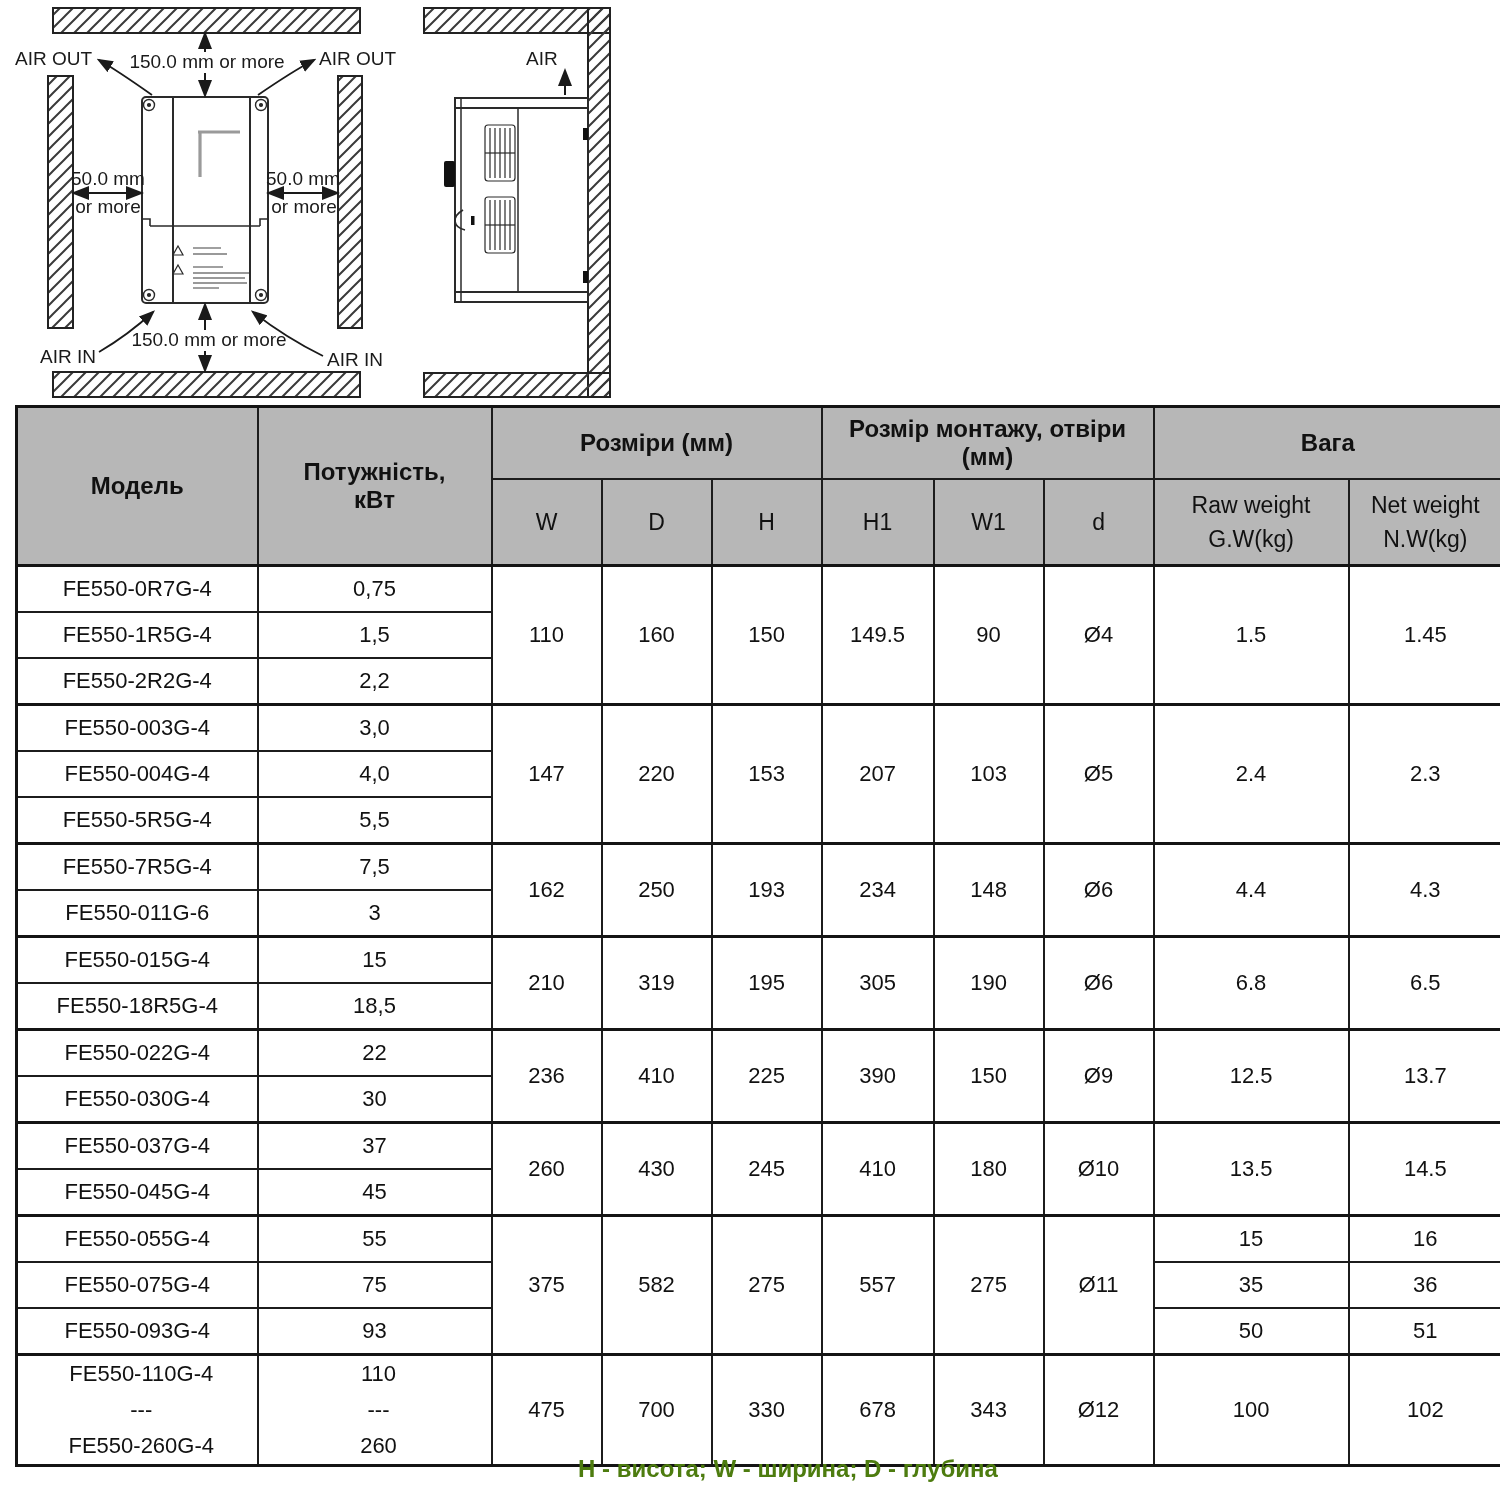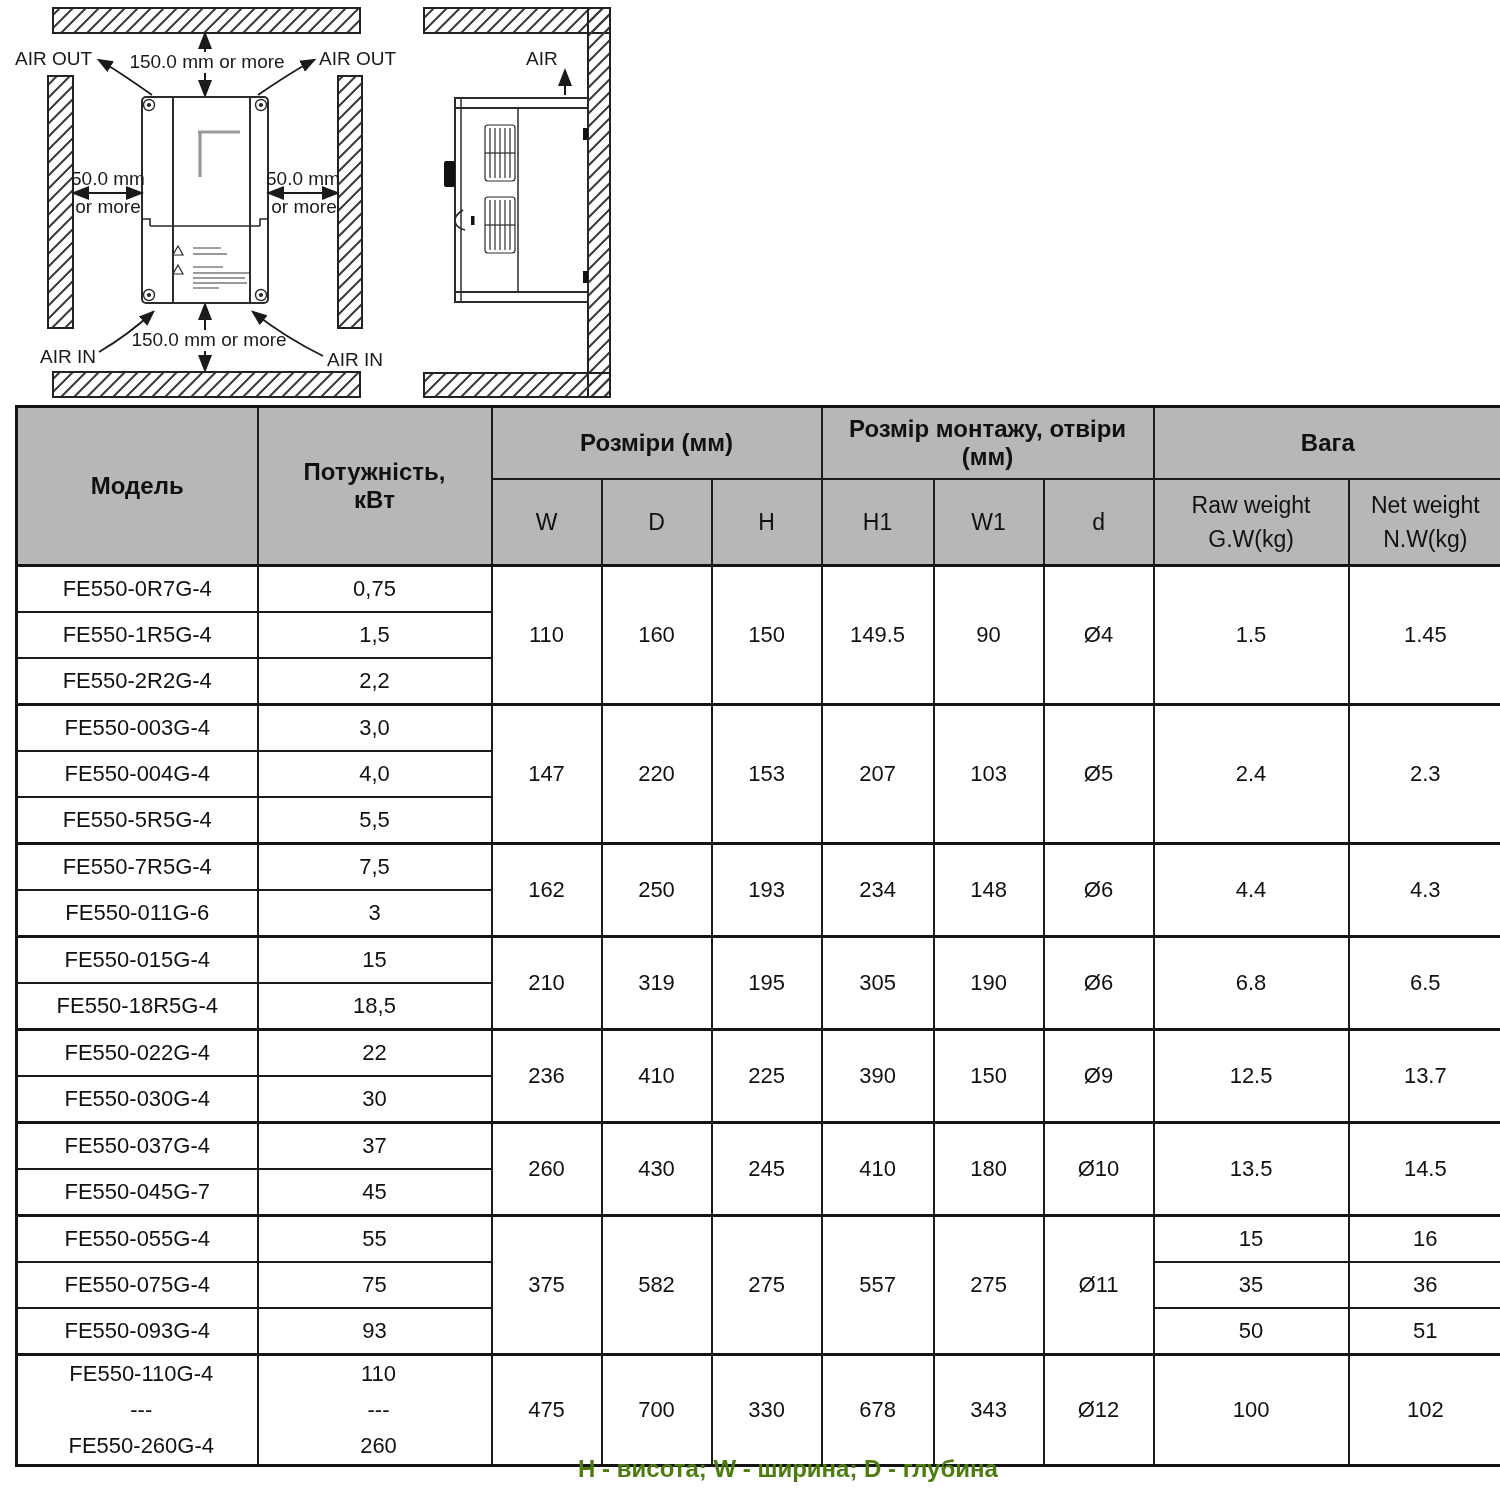--- a/index.html
+++ b/index.html
@@ -319,21 +319,21 @@
           <td rowspan="2">260</td>
           <td rowspan="2">430</td>
           <td rowspan="2">245</td>
           <td rowspan="2">410</td>
           <td rowspan="2">180</td>
           <td rowspan="2">Ø10</td>
           <td rowspan="2">13.5</td>
           <td rowspan="2">14.5</td>
         </tr>
         <tr>
-          <td>FE550-045G-7</td>
+          <td>FE550-045G-4</td>
           <td>45</td>
         </tr>
         <tr class="group-start">
           <td>FE550-055G-4</td>
           <td>55</td>
           <td rowspan="3">375</td>
           <td rowspan="3">582</td>
           <td rowspan="3">275</td>
           <td rowspan="3">557</td>
           <td rowspan="3">275</td>

